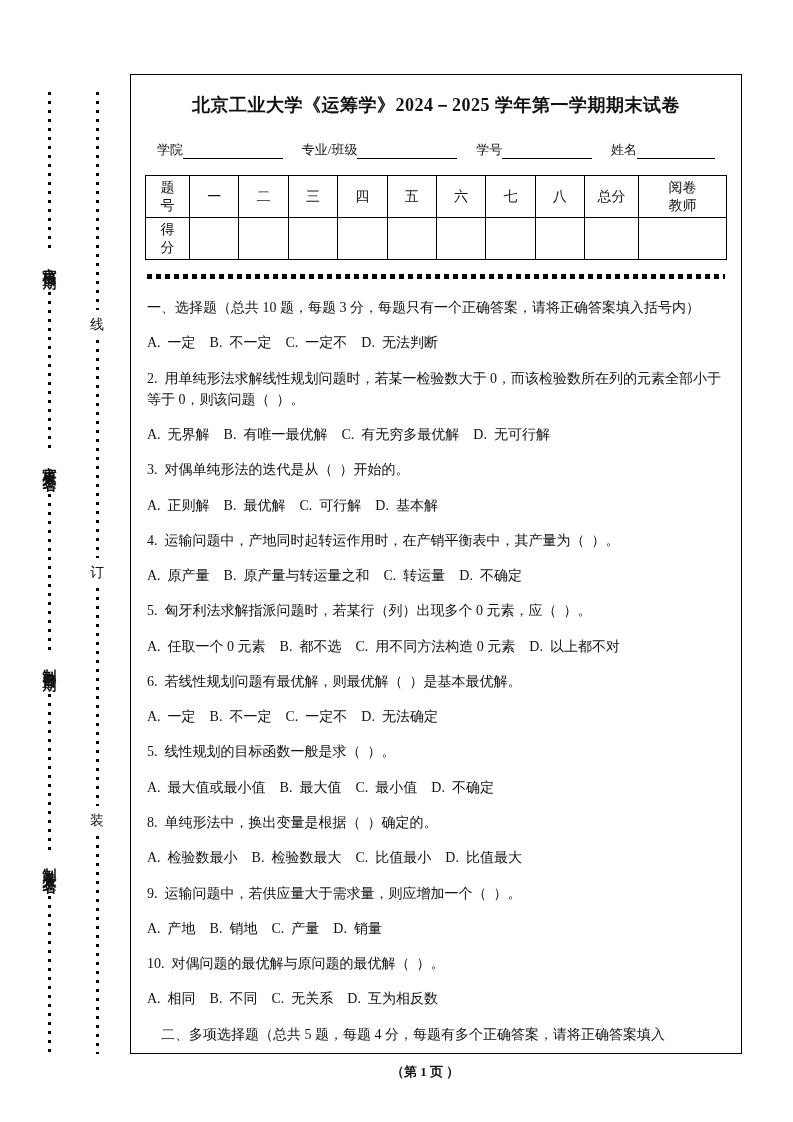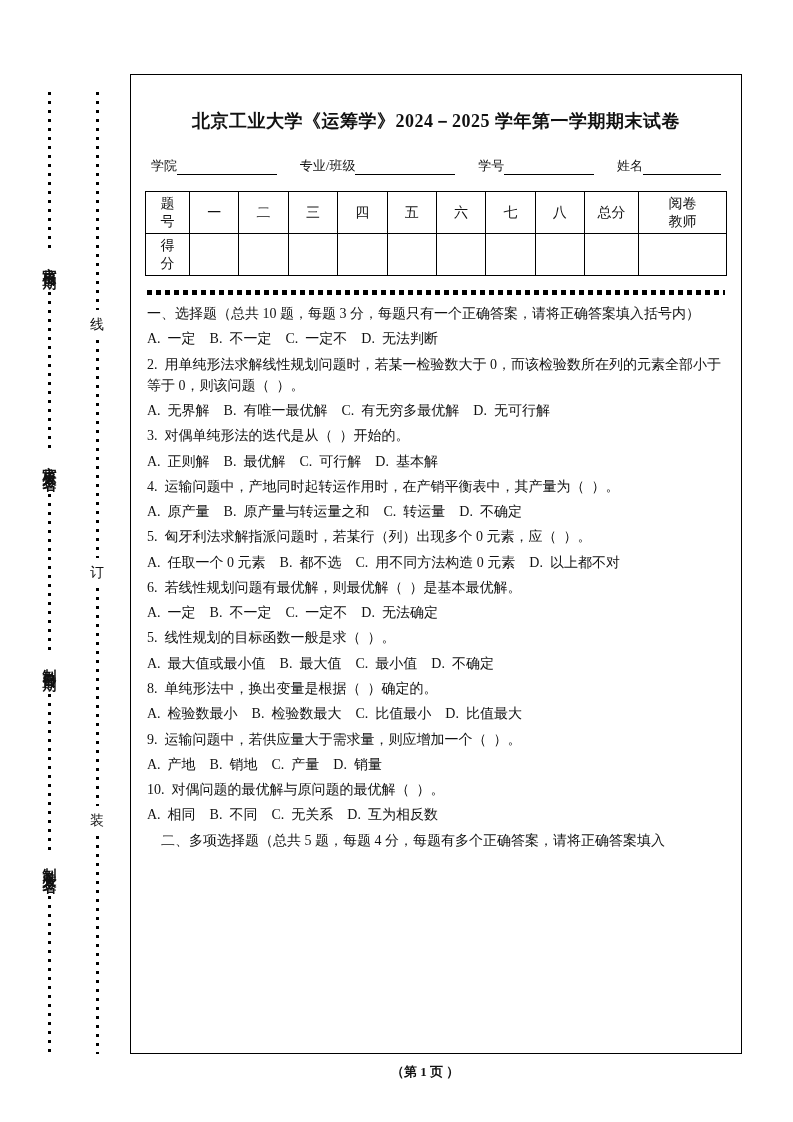--- a/index.html
+++ b/index.html
@@ -23,36 +23,36 @@
   .vlabel {
     writing-mode:vertical-rl; text-orientation:upright;
     font-weight:bold; font-size:14px; letter-spacing:3px; padding:6px 0;
   }
   .vchar { font-size:14px; padding:6px 0; }
   
   .main-box {
     position:absolute; left:130px; top:74px; width:612px; height:980px;
     border:1.5px solid #000; padding:14px 14px 0; overflow:hidden; background:#fff;
   }
-  .title { font-size:18px; font-weight:bold; text-align:center; margin-top:20px; letter-spacing:0.5px; }
-  .info-row { display:flex; justify-content:space-between; align-items:flex-end; margin:24px 6px 0; font-size:13px; }
+  .title { font-size:18px; font-weight:bold; text-align:center; margin-top:4px; letter-spacing:0.5px; }
+  .info-row { display:flex; justify-content:space-between; align-items:flex-end; margin:24px 12px 0; font-size:13px; }
   .info-item { display:flex; align-items:flex-end; }
   .blank { display:inline-block; border-bottom:1px solid #000; height:15px; }
   .b1 { width:100px; } .b2 { width:100px; } .b3 { width:90px; } .b4 { width:78px; }
   .score-table { width:100%; border-collapse:collapse; table-layout:fixed; margin-top:16px; }
   .score-table td {
     border:1.6px solid #000; text-align:center; vertical-align:middle;
     font-size:14px; height:42px; white-space:pre-line; line-height:1.25;
   }
   .dotted-sep {
     height:5px; margin:14px 2px 2px;
     background:repeating-linear-gradient(to right,#000 0 5px,transparent 5px 9px);
   }
   .questions { padding:2px 2px 0; font-size:14px; }
-  .questions p { margin:4px 0; line-height:1.52; white-space:pre-wrap; }
+  .questions p { margin:14px 0; line-height:1.52; white-space:pre-wrap; }
   .sec2 { text-indent:14px; }
   .footer {
     position:absolute; left:119px; top:1063px; width:612px;
     text-align:center; font-size:13px; font-weight:bold;
   }
 </style>
 </head>
 <body>
 
 <div class="sheet">

